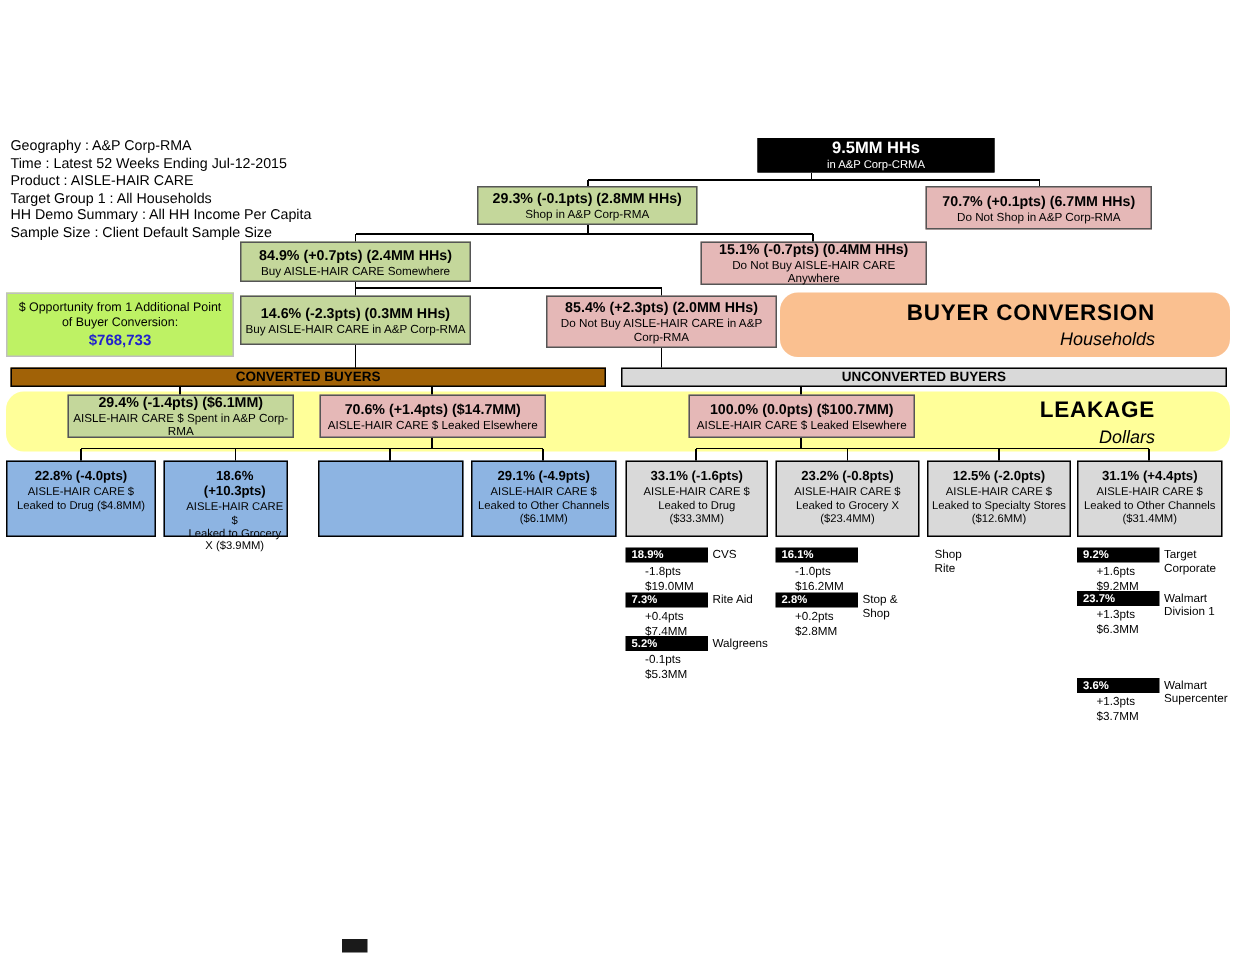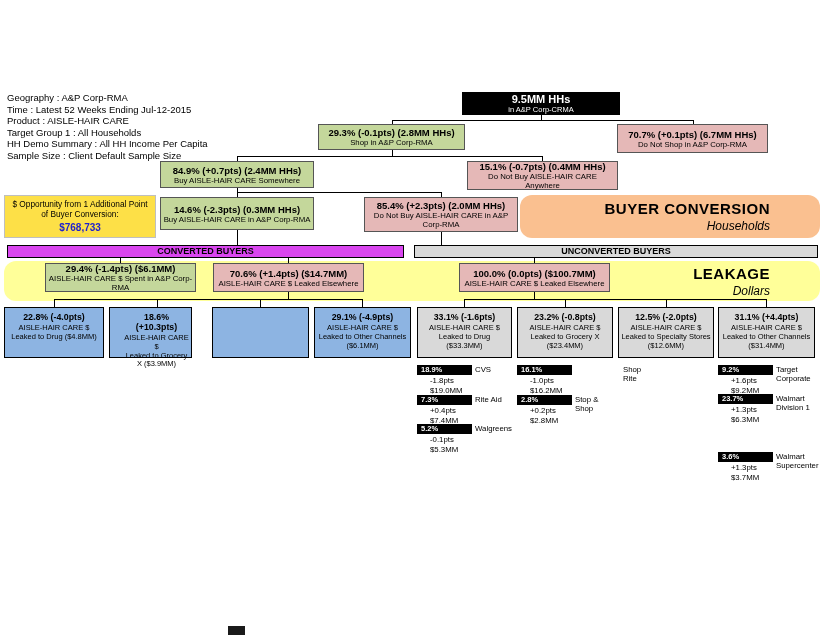--- a/index.html
+++ b/index.html
@@ -10,40 +10,40 @@
   .info { position:absolute; left:7px; top:92px; width:310px; font-size:9.5px; line-height:11.5px; }
 
   .band { position:absolute; }
   .orange { background:#FAC090; }
   .yellow { background:#FFFF99; }
 
   .section-band { display:flex; flex-direction:column; justify-content:center; align-items:flex-end; padding-right:50px;border-radius:12px; }
   .section-title { font-size:15px; font-weight:bold; letter-spacing:.5px; }
   .section-sub { font-size:12px; font-style:italic; margin-top:2px; }
 
-  .opportunity { position:absolute; left:4px; top:195px; width:152px; height:43px; background:#fde047;
+  .opportunity { position:absolute; left:4px; top:195px; width:152px; height:43px; background:#bef264;
     border:1px solid #bfbfbf; display:flex; flex-direction:column; justify-content:center; text-align:center;
     font-size:8.3px; line-height:9.6px; padding:2px 5px; }
   .opportunity .val { color:#2222CC; font-weight:bold; font-size:10px; margin-top:4px; }
 
   svg.connectors { position:absolute; left:0; top:0; pointer-events:none; }
 
   .node { position:absolute; border:1px solid #555; display:flex; flex-direction:column; align-items:center;
     justify-content:center; text-align:center; padding:1px 2px; }
   .node .v { font-weight:bold; font-size:9.5px; line-height:11px; }
   .node .l { font-size:7.8px; line-height:9px; }
-  .rootbox { background:#000; color:#fff; border-color:#000; }
+  .rootbox { background:#000; color:#fff; border-color:#000;margin-left:43px; }
   .rootbox .v { font-size:11px; line-height:12px; }
   .rootbox .l { font-size:7.5px; }
   .green { background:#C4D79B; }
   .pink  { background:#E5B8B7; }
 
   .hbar { position:absolute; height:13px; border:1px solid #000; font-size:9px; font-weight:bold;
     text-align:center; line-height:11px; }
-  .hbar.bluebar { background:#d946ef; }
+  .hbar.bluebar { background:#a16207; }
   .hbar.graybar { background:#D9D9D9; }
 
   .leaf { position:absolute; height:51px; border:1px solid #000; text-align:center; padding:4px 2px 0 2px; }
   .leaf.blue  { background:#8DB4E2; }
   .leaf.grayb { background:#D9D9D9; }
   .leaf .v { font-weight:bold; font-size:8.8px; line-height:10px; margin-bottom:2px; }
   .leaf .l { font-size:7.5px; line-height:8.8px; }
 
   .detail { position:absolute; width:96px; display:flex; align-items:flex-start; font-size:7.8px; }
   .d-left { flex:0 0 55px; width:55px; }

